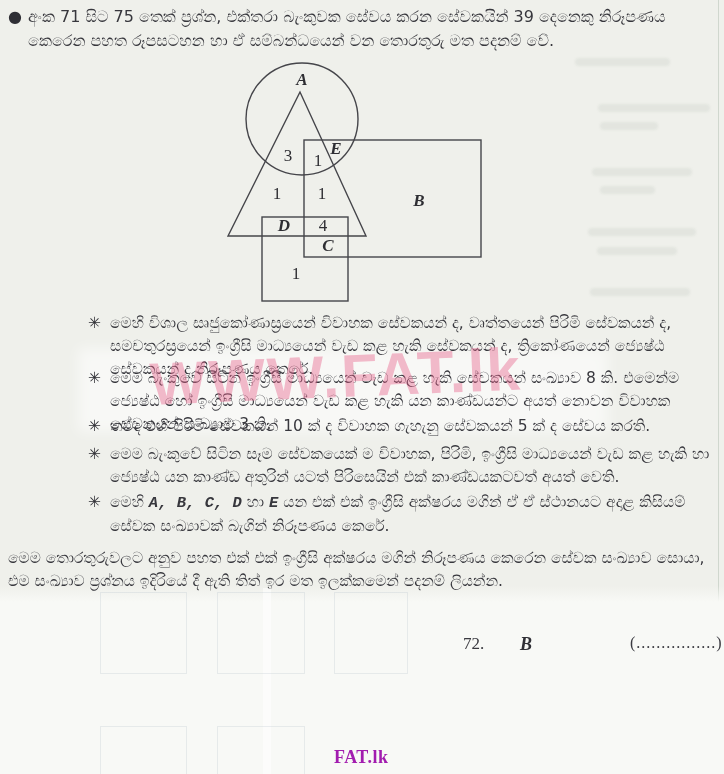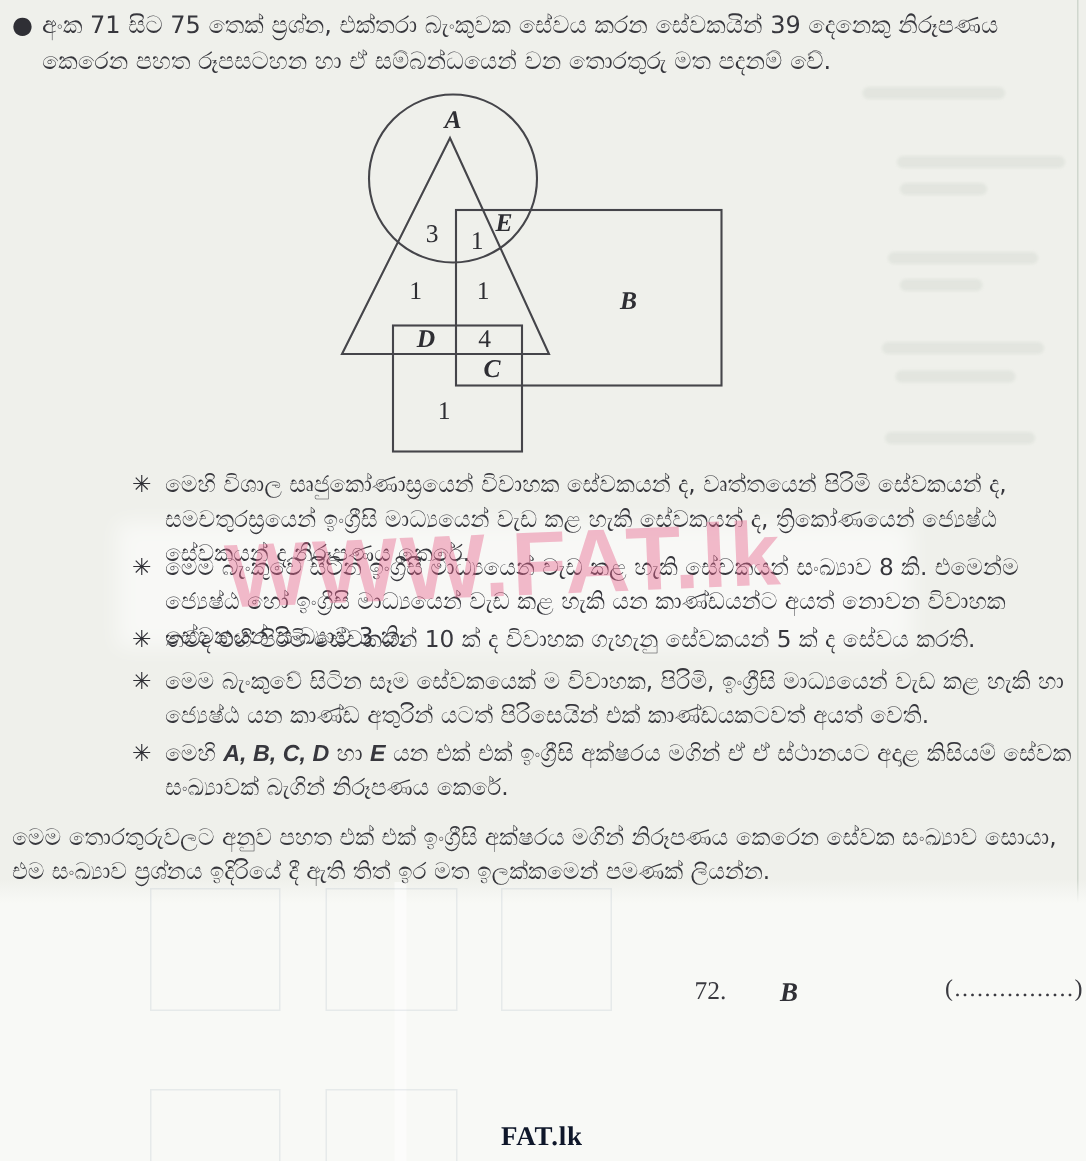--- a/index.html
+++ b/index.html
@@ -8,47 +8,47 @@
   .sheet::after{content:"";position:absolute;right:5px;top:0;width:1px;height:774px;
     background:rgba(170,185,170,0.45);}
   
   .para{position:absolute;color:#37373d;font-size:15.5px;line-height:23px;
     display:flex;align-items:flex-start;z-index:4;}
   .intro{left:8px;top:5px;width:710px;font-size:16px;line-height:24px;}
   .marker{flex:0 0 20px;color:#2f2f35;}
   .bullet-row{left:88px;width:628px;gap:2px;}
   .btxt{flex:1;}
   .closing{left:8px;top:547px;width:714px;display:block;}
-  .em-serif{font-family:Liberation Sans, sans-serif;font-style:italic;font-weight:bold;}
+  .em-serif{font-family:Liberation Mono, monospace;font-style:italic;font-weight:bold;}
   
   .diagram{position:absolute;left:220px;top:55px;width:280px;height:256px;z-index:4;}
   .diagram svg{position:absolute;left:0;top:0;}
   .dlabel{position:absolute;transform:translate(-50%,-50%);
     font-family:"Liberation Serif",serif;font-style:italic;font-weight:bold;
     font-size:17px;color:#2e2e33;}
   .dnum{position:absolute;transform:translate(-50%,-50%);
     font-family:"Liberation Serif",serif;font-size:17px;color:#2e2e33;}
   
-  .qline{position:absolute;top:651px;left:0;width:656px;height:24px;z-index:6;}
+  .qline{position:absolute;top:634px;left:0;width:656px;height:24px;z-index:6;}
   .qnum{position:absolute;left:463px;font-family:"Liberation Serif",serif;
     font-size:17px;color:#3a3a40;}
   .qletter{position:absolute;left:520px;font-family:"Liberation Serif",serif;
     font-style:italic;font-weight:bold;font-size:18px;color:#303036;}
   .qblank{position:absolute;left:630px;font-family:"Liberation Serif",serif;
     font-size:16px;letter-spacing:1px;color:#3a3a40;}
   
   .wm-band{position:absolute;left:78px;top:348px;width:530px;height:84px;
     background:rgba(255,255,255,0.55);filter:blur(7px);z-index:3;}
   .wm-center{position:absolute;left:150px;top:350px;z-index:8;
     font-family:"Liberation Sans",sans-serif;font-weight:bold;font-size:60px;
     letter-spacing:2px;color:#e8638c;opacity:0.42;transform:rotate(-2.4deg);
     transform-origin:left center;white-space:nowrap;}
   .wm-footer{position:absolute;left:334px;top:747px;z-index:8;
     font-family:"Liberation Serif",serif;font-weight:bold;font-size:18px;
-    color:#0f172a;letter-spacing:0.5px;}
+    color:#a21caf;letter-spacing:0.5px;}
   
   .bottom-zone{position:absolute;left:0;top:586px;width:724px;height:188px;z-index:1;
     background:linear-gradient(180deg,rgba(248,249,246,0) 0,rgba(248,249,246,1) 16px);}
   .ghost-box{position:absolute;border:1px solid rgba(160,175,190,0.20);z-index:2;}
   .ghost-bar{position:absolute;height:8px;border-radius:4px;
     background:rgba(140,160,140,0.12);filter:blur(1px);z-index:1;}
   .ghost-strip{position:absolute;left:263px;top:588px;width:8px;height:186px;
     background:rgba(255,255,255,0.55);z-index:2;}
 </style>
 </head>
@@ -120,21 +120,21 @@
     <span class="marker">✳</span>
     <span class="btxt">
       <span>මෙහි</span>
       <span class="em-serif">A, B, C, D</span>
       <span>හා</span>
       <span class="em-serif">E</span>
       <span>යන එක් එක් ඉංග්‍රීසි අක්ෂරය මගින් ඒ ඒ ස්ථානයට අදාළ කිසියම් සේවක සංඛ්‍යාවක් බැගින් නිරූපණය කෙරේ.</span>
     </span>
   </div>
 
-  <div class="para closing">මෙම තොරතුරුවලට අනුව පහත එක් එක් ඉංග්‍රීසි අක්ෂරය මගින් නිරූපණය කෙරෙන සේවක සංඛ්‍යාව සොයා, එම සංඛ්‍යාව ප්‍රශ්නය ඉදිරියේ දී ඇති තිත් ඉර මත ඉලක්කමෙන් පමණක් ලියන්න.</div>
+  <div class="para closing">මෙම තොරතුරුවලට අනුව පහත එක් එක් ඉංග්‍රීසි අක්ෂරය මගින් නිරූපණය කෙරෙන සේවක සංඛ්‍යාව සොයා, එම සංඛ්‍යාව ප්‍රශ්නය ඉදිරියේ දී ඇති තිත් ඉර මත ඉලක්කමෙන් පදනම් ලියන්න.</div>
 
   <div class="qline">
     <span class="qnum">72.</span>
     <span class="qletter">B</span>
     <span class="qblank">(................)</span>
   </div>
 
   <div class="wm-center">WWW.FAT.lk</div>
   <div class="wm-footer">FAT.lk</div>
 

